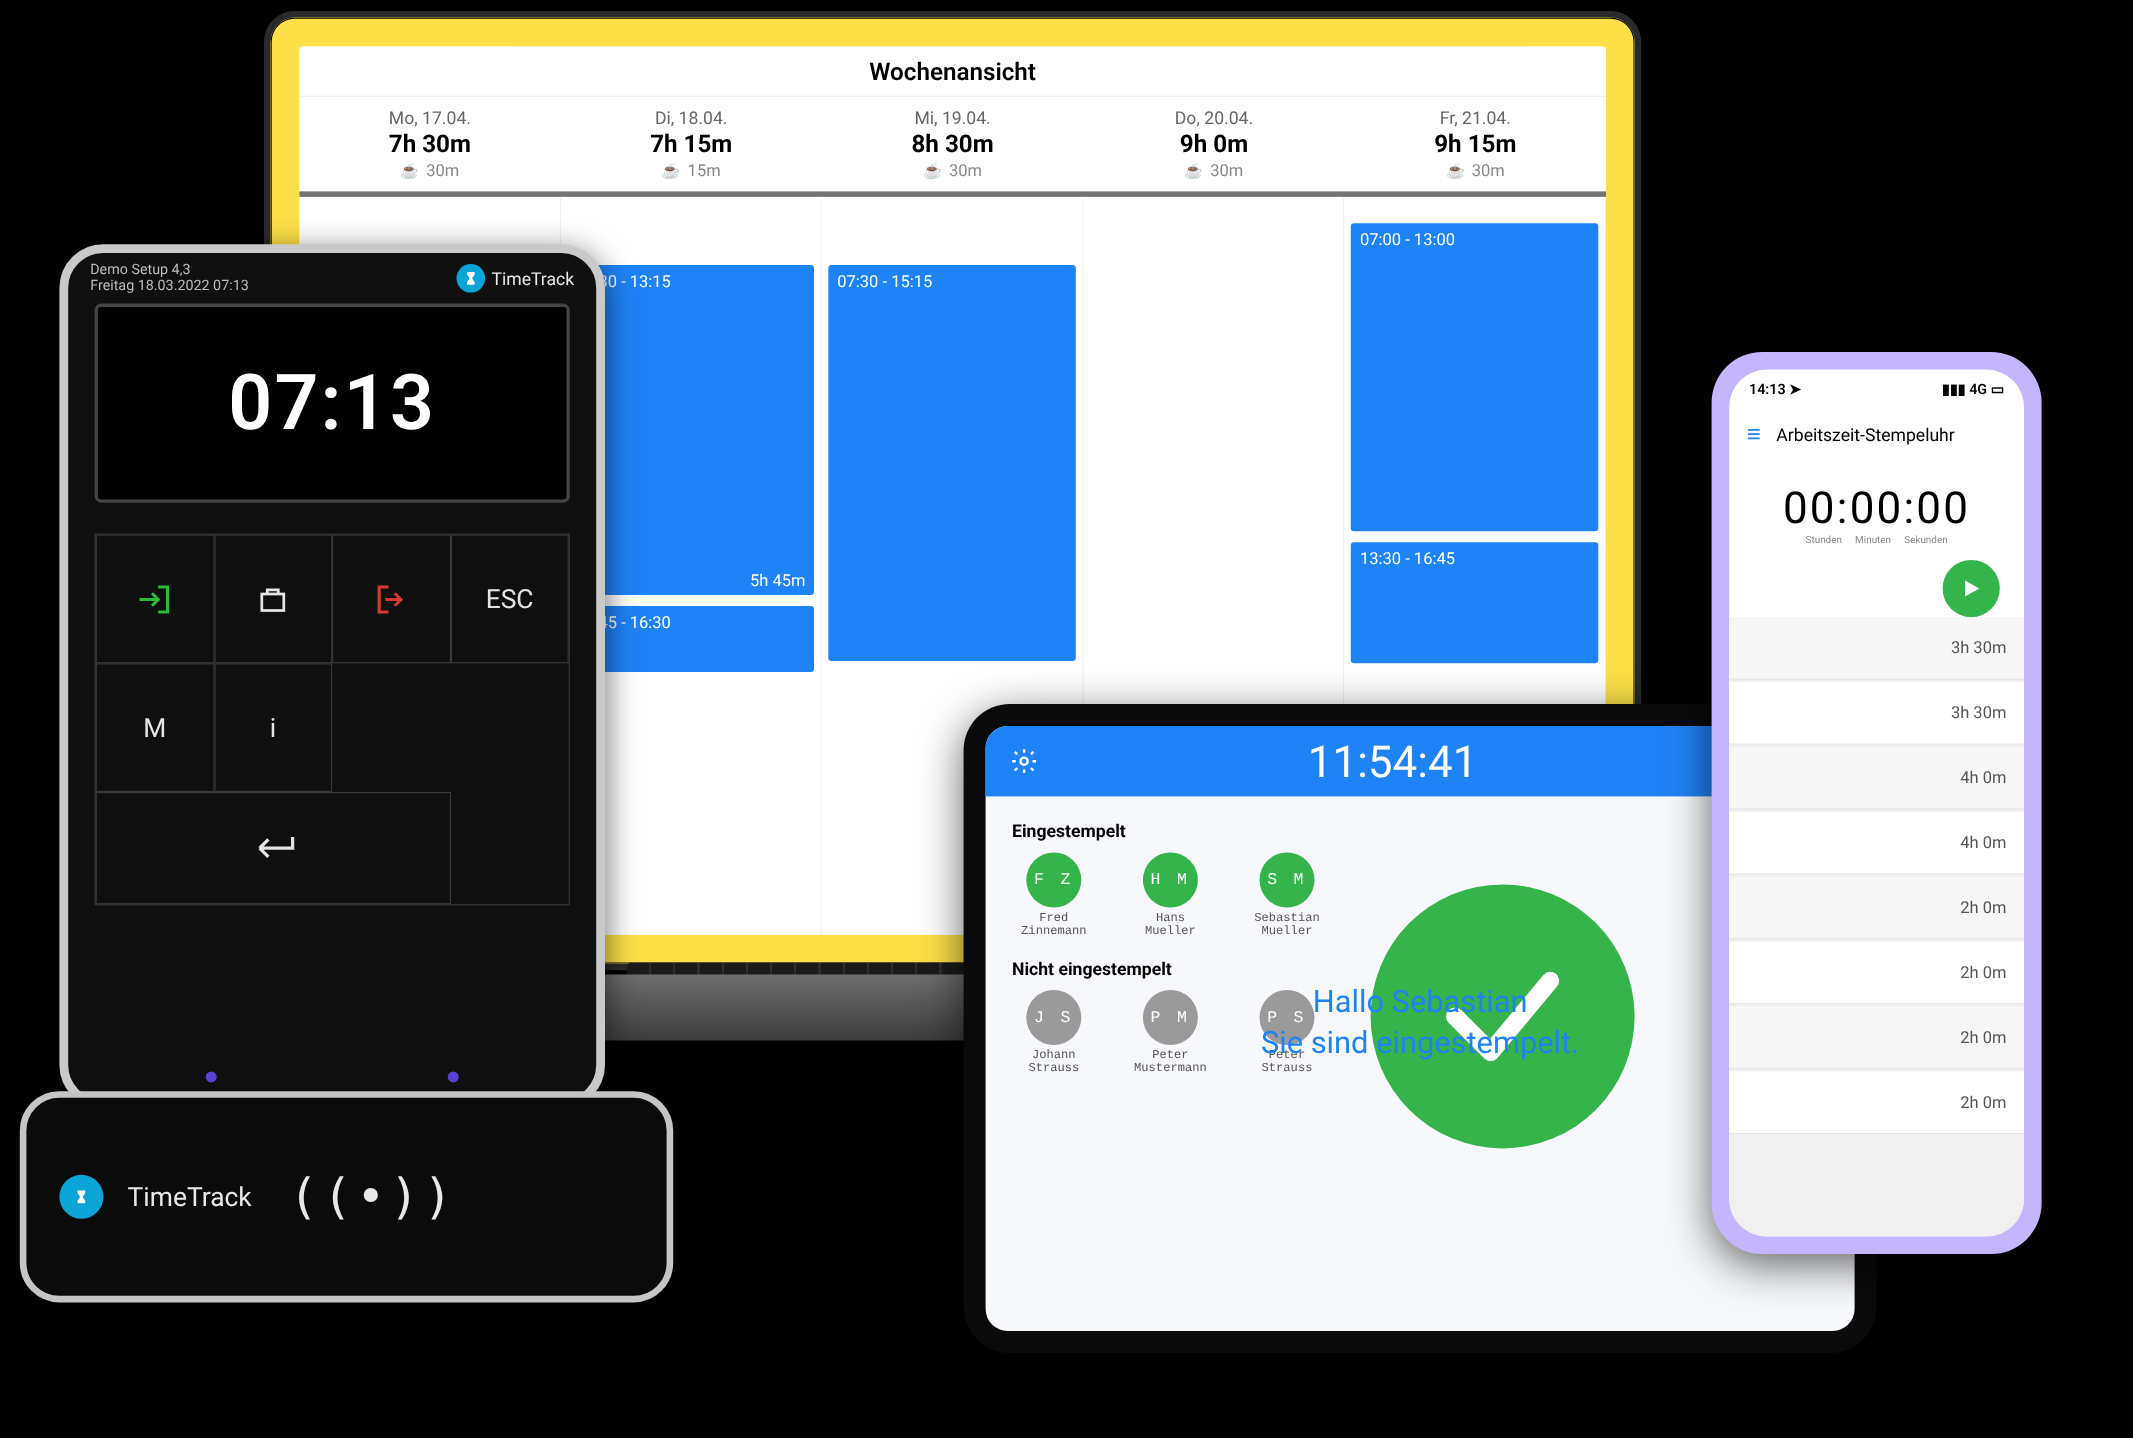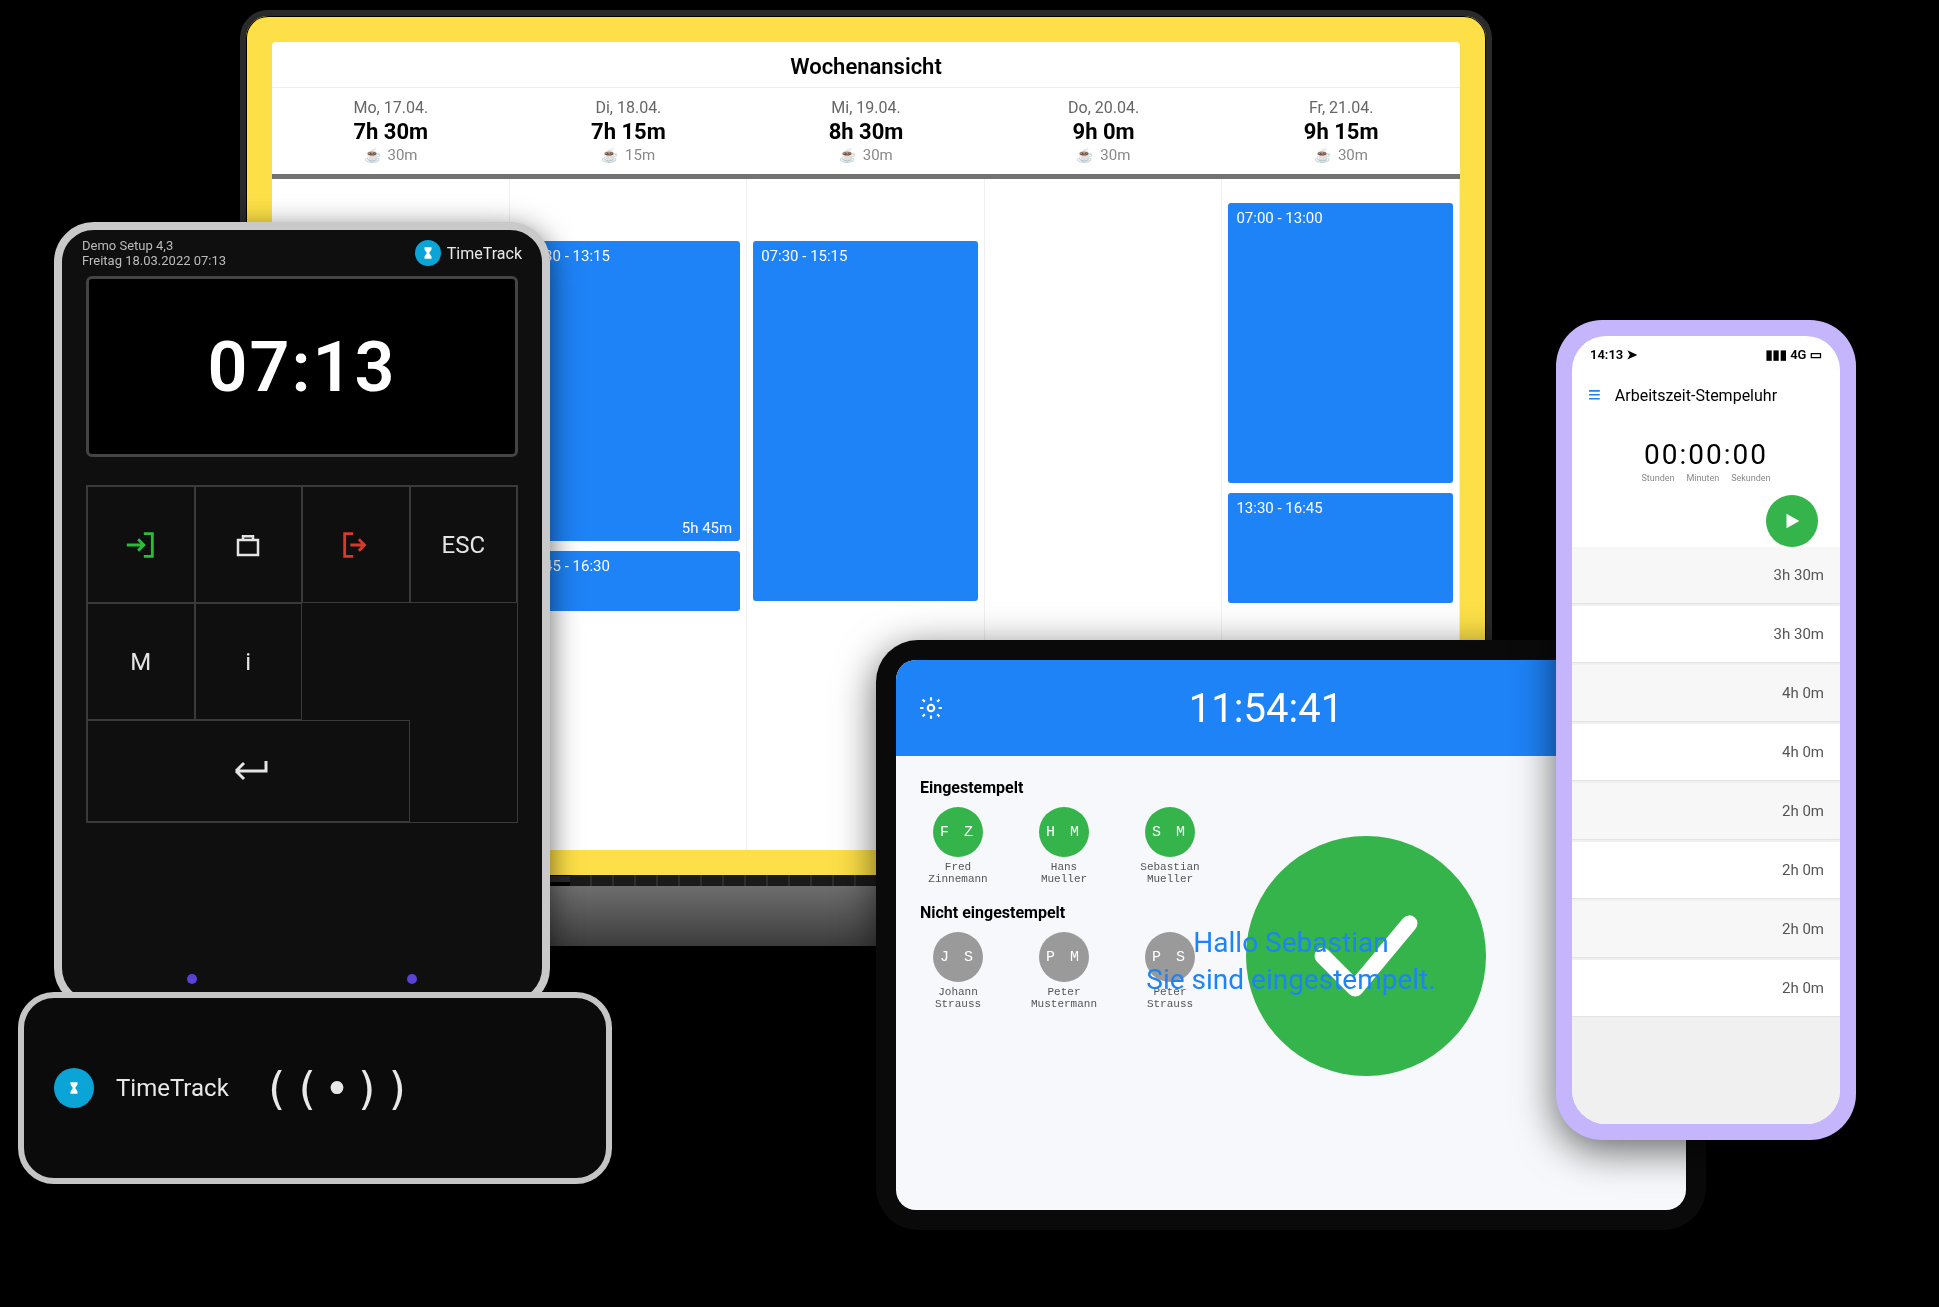--- a/index.html
+++ b/index.html
@@ -74,21 +74,21 @@
   
   .hg { width:26px;height:26px;border-radius:50%;background:#0aa4d6;display:inline-flex;align-items:center;justify-content:center;}
   .hg svg{width:14px;height:14px;}
   
   .tablet {
     position:absolute; left:876px; top:640px; width:830px; height:590px;
     background:#0a0a0a; border-radius:42px; padding:20px; box-sizing:border-box;
     box-shadow:0 10px 40px rgba(0,0,0,.6);
   }
   .tablet-screen{ width:100%; height:100%; background:#f6f8fb; border-radius:20px; overflow:hidden; position:relative;}
-  .tab-top { height:64px; background:#1e83f7; color:#fff; display:flex; align-items:center; justify-content:space-between; padding:16px 22px;}
+  .tab-top { height:64px; background:#1e83f7; color:#fff; display:flex; align-items:center; justify-content:space-between; padding:0 22px;}
   .tab-top .clock { font-size:40px; font-weight:400;}
   .tab-top .ico { display:flex; gap:28px;}
   .tab-body{ position:relative; padding:14px 24px;}
   .tab-sect{ font-weight:700; font-size:16px; margin:8px 0 10px;}
   .users { display:flex; gap:30px;font-family:Liberation Mono, monospace; }
   .user { text-align:center; font-size:11px; color:#555; width:76px;}
   .avatar{ width:50px;height:50px;border-radius:50%; margin:0 auto 4px; display:flex;align-items:center;justify-content:center; color:#fff; font-size:15px; letter-spacing:3px;}
   .green{background:#34b44a;} .grey{background:#9a9a9a;}
   .bigcheck{
     position:absolute; right:200px; top:80px; width:240px;height:240px;border-radius:50%; background:#34b44a;
@@ -103,21 +103,21 @@
   .phone{
     position:absolute; left:1556px; top:320px; width:300px; height:820px; background:#c4b5fd;
     border-radius:46px; padding:16px; box-sizing:border-box;
     box-shadow:0 10px 40px rgba(0,0,0,.6);
   }
   .phone-screen{ width:100%; height:100%; background:#fff; border-radius:34px; overflow:hidden; display:flex; flex-direction:column;}
   .phone-status{ height:36px; font-size:13px; font-weight:600; display:flex; align-items:center; justify-content:space-between; padding:0 18px;}
   .phone-hdr{ display:flex; align-items:center; gap:14px; padding:10px 16px; font-size:16px;}
   .burger{ color:#1e83f7; font-size:22px;}
   .timer-area{ padding:20px 0 12px; text-align:center;}
-  .timer{ font-size:28px; letter-spacing:2px;}
+  .timer{ font-size:40px; letter-spacing:2px;}
   .timer-lbls{ font-size:9px; color:#888; display:flex; gap:12px; justify-content:center; margin-top:2px;}
   .play{ width:52px;height:52px;border-radius:50%;background:#34b44a; margin-left:auto; margin-right:22px; display:flex;align-items:center;justify-content:center;}
   .entries{ flex:1; background:#f0f0f0;}
   .entry{ height:56px; border-bottom:1px solid #e4e4e4; background:#fff; margin-bottom:2px; display:flex; align-items:center; justify-content:flex-end; padding-right:16px; color:#555; font-size:15px;}
   .entry:nth-child(odd){ background:#f7f7f7;}
   
   .cup::before{content:"☕";font-size:14px;}
   svg{display:block;}
 </style>
 </head>

